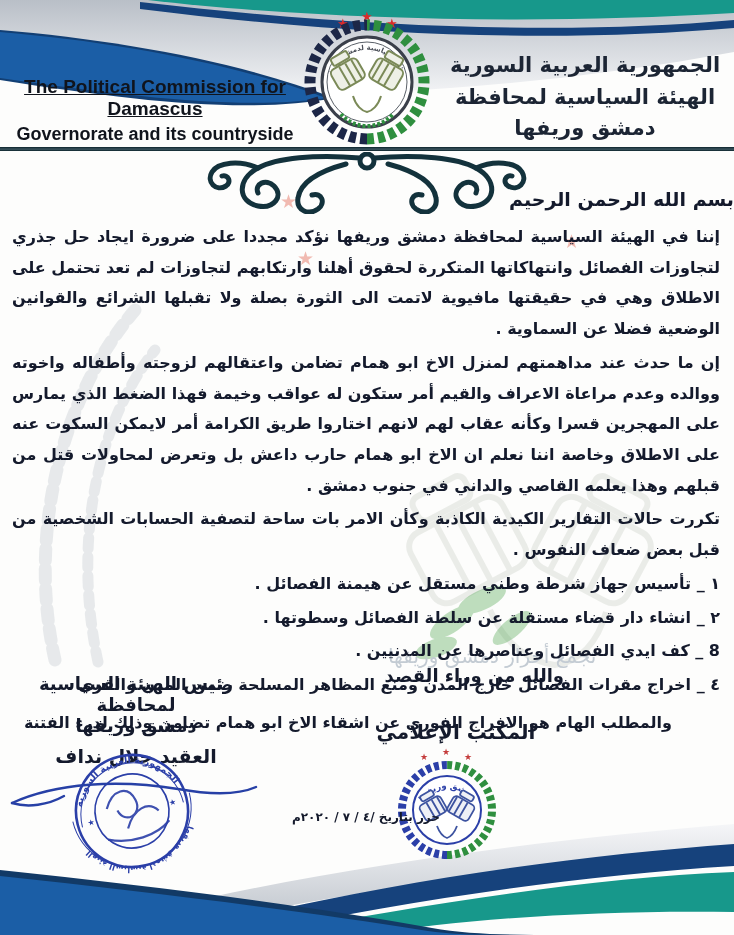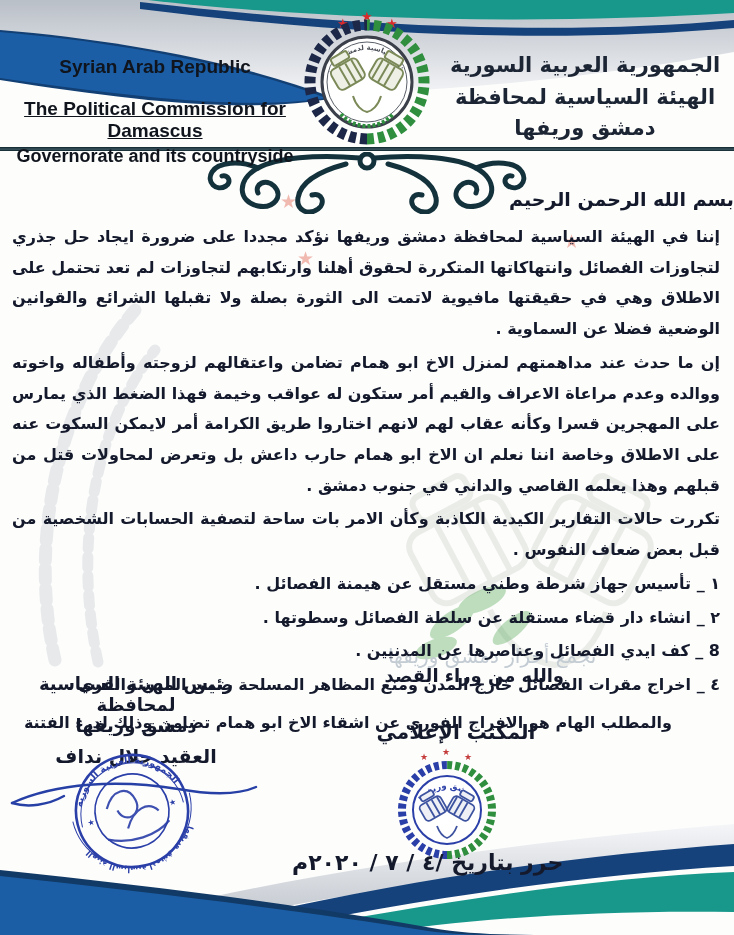--- a/index.html
+++ b/index.html
@@ -39,22 +39,22 @@
   .sig-left{position:absolute;left:14px;top:673px;width:244px;z-index:3;direction:rtl;text-align:center;
             font-weight:bold;color:#141a2c;}
   .sig-left .t1{font-size:18px;}
   .sig-left .t2{font-size:18px;}
   .sig-left .nm{font-size:19px;margin-top:9px;}
   .sig-right{position:absolute;left:372px;top:720px;width:168px;z-index:3;direction:rtl;text-align:center;
              font-weight:bold;font-size:20px;color:#141a2c;}
   .stamp-left{position:absolute;left:6px;top:745px;z-index:4;}
   .stamp-right{position:absolute;left:386px;top:746px;z-index:4;}
 
-  .date-line{position:absolute;left:292px;top:850px;z-index:4;direction:rtl;
-             font-weight:bold;font-size:22px;color:#141a2c;}
+  .date-line{position:absolute;left:292px;top:810px;z-index:4;direction:rtl;
+             font-weight:bold;font-size:12px;color:#141a2c;}
 
   
   .wm{position:absolute;z-index:1;pointer-events:none;}
   .wm-text{left:388px;top:644px;width:256px;direction:rtl;text-align:left;
            font-weight:normal;font-size:20px;color:#c3cbd3;}
   .wm-star{font-size:19px;color:rgba(231,131,114,.55);}
   .ws1{left:280px;top:190px;} .ws2{left:297px;top:247px;} .ws3{left:563px;top:230px;}
 </style>
 </head>
 <body>
@@ -104,21 +104,20 @@
     <g opacity="0.35" fill="#4aa34a">
       <ellipse cx="452" cy="372" rx="26" ry="10" transform="rotate(-35 452 372)"></ellipse>
       <ellipse cx="482" cy="350" rx="26" ry="10" transform="rotate(-25 482 350)"></ellipse>
       <ellipse cx="512" cy="378" rx="24" ry="9" transform="rotate(-40 512 378)"></ellipse>
       <ellipse cx="436" cy="398" rx="22" ry="9" transform="rotate(-20 436 398)"></ellipse>
     </g>
   </svg>
   <div class="wm wm-text">تجمع أحرار دمشق وريفها</div>
 
   <div class="hdr-en">
-    <div class="l1">Syrian Arab Republic</div>
     <div class="l2">The Political Commission for Damascus</div>
     <div class="l3">Governorate and its countryside</div>
   </div>
 
   <svg class="emblem" width="142" height="142" viewBox="0 0 142 142">
     <text x="41" y="20" font-size="13" fill="#d92b2b">★</text>
     <text x="65" y="13" font-size="13" fill="#d92b2b">★</text>
     <text x="90" y="20" font-size="13" fill="#d92b2b">★</text>
     <path d="M 71,131 A 57,57 0 0 1 14,74 A 57,57 0 0 1 71,17" fill="none" stroke="#1d2747" stroke-width="11" stroke-dasharray="7 4"></path>
     <path d="M 71,131 A 57,57 0 0 0 128,74 A 57,57 0 0 0 71,17" fill="none" stroke="#2f8f3f" stroke-width="11" stroke-dasharray="7 4"></path>

